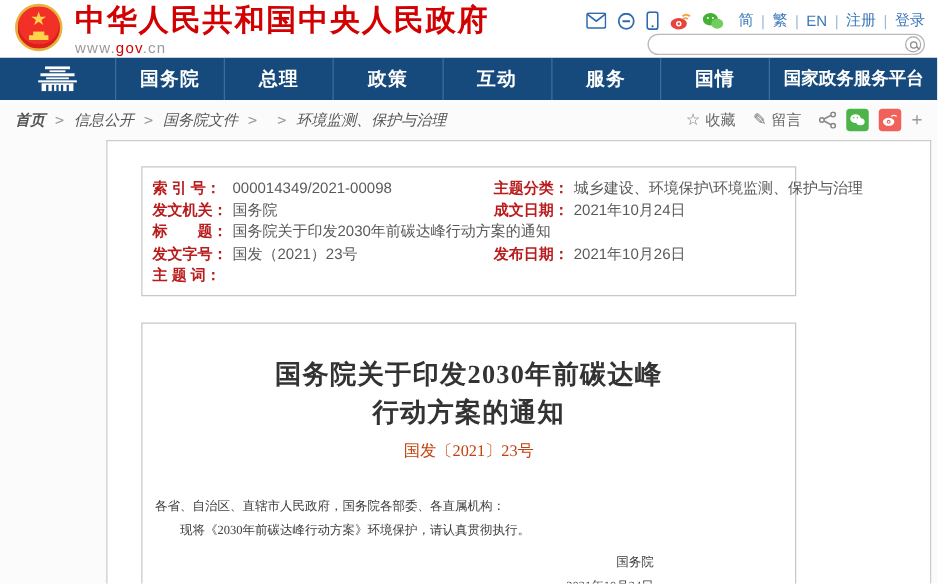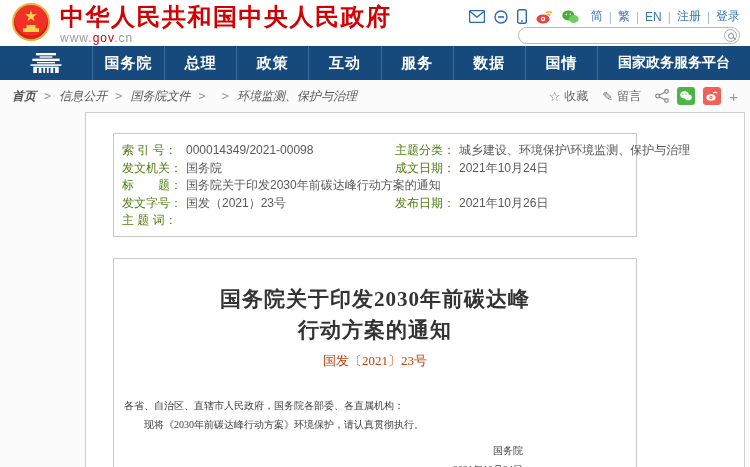--- a/index.html
+++ b/index.html
@@ -39,21 +39,21 @@
   .search-btn::after { content:""; position:absolute; left:8px; top:8px; width:3px; height:1px;
                 background:#888; transform:rotate(45deg); }
 
   
   .nav { display:flex; height:34px; background:#164a7c; }
   .nav-cell { display:flex; align-items:center; justify-content:center;
               color:#fff; font-size:15px; font-weight:bold; letter-spacing:1px;
               border-left:1px solid #3b6ca3; cursor:pointer; }
   .nav-home { width:92px; border-left:none; }
   .nav-item { flex:1; }
-  .nav-platform { width:153px; font-size:14px; letter-spacing:0; }
+  .nav-platform { width:135px; font-size:14px; letter-spacing:0; }
 
   
   .crumbrow { height:32px; display:flex; align-items:center; padding:0 12px; font-size:12px; }
   .crumb-home { color:#333; font-weight:bold; cursor:pointer; }
   .crumb { color:#555; cursor:pointer;font-style:italic; }
   .crumb-sep { color:#999; margin:0 8px; font-family:"DejaVu Sans Mono",monospace; }
   .crumb-actions { margin-left:auto; display:flex; align-items:center; color:#666; }
   .act { display:flex; align-items:center; margin-left:14px; cursor:pointer; }
   .act .glyph { font-size:13px; margin-right:4px; color:#777; }
   .badge { width:18px; height:18px; border-radius:3px; margin-left:8px; display:flex;
@@ -62,21 +62,21 @@
   .badge.weibo { background:#f0615a; }
   .plus { color:#999; font-size:15px; margin-left:8px; cursor:pointer; }
 
   
   .container { margin-left:85px; width:660px; height:500px; background:#fff;
                border:1px solid #ccc; border-bottom:none; }
 
   .metabox { margin:20px 0 0 27px; width:524px; border:1px solid #c8c8c8; background:#fff;
              padding:8px 0 6px 8px; display:grid; grid-template-columns:64px 209px 64px auto;
              font-size:12px; line-height:17.5px; }
-  .mlabel { color:#4d7c0f; font-weight:normal; white-space:pre; }
+  .mlabel { color:#b91c1c; font-weight:bold; white-space:pre; }
   .mvalue { color:#595959; white-space:nowrap; overflow:visible; }
   .span3 { grid-column:2 / 5; }
 
   .docbox { margin:21px 0 0 27px; width:524px; height:260px; border:1px solid #c8c8c8; background:#fff;
             padding:25px 10px 0; font-family:"Liberation Serif","DejaVu Serif",serif; color:#3d3d3d; }
   .doc-title { text-align:center; font-size:21px; font-weight:bold; line-height:1.5;
                letter-spacing:1px; color:#333; }
   .doc-no { text-align:center; font-size:13px; margin-top:5px; color:#c2410c; }
   .doc-body { margin-top:26px; font-size:10px; line-height:19px; }
   .p-salutation { }
@@ -169,21 +169,20 @@
         <rect x="17" y="16.4" width="2" height="5.6" fill="#164a7c"></rect>
         <rect x="21" y="16.4" width="2" height="5.6" fill="#164a7c"></rect>
         <rect x="26" y="16.4" width="2" height="5.6" fill="#164a7c"></rect>
       </svg>
     </div>
     <div class="nav-cell nav-item">国务院</div>
     <div class="nav-cell nav-item">总理</div>
     <div class="nav-cell nav-item">政策</div>
     <div class="nav-cell nav-item">互动</div>
     <div class="nav-cell nav-item">服务</div>
-    <div class="nav-cell nav-item">数据</div>
     <div class="nav-cell nav-item">国情</div>
     <div class="nav-cell nav-platform">国家政务服务平台</div>
   </div>
 
   <div class="crumbrow">
     <span class="crumb crumb-home">首页</span>
     <span class="crumb-sep">&gt;</span>
     <span class="crumb">信息公开</span>
     <span class="crumb-sep">&gt;</span>
     <span class="crumb">国务院文件</span>

